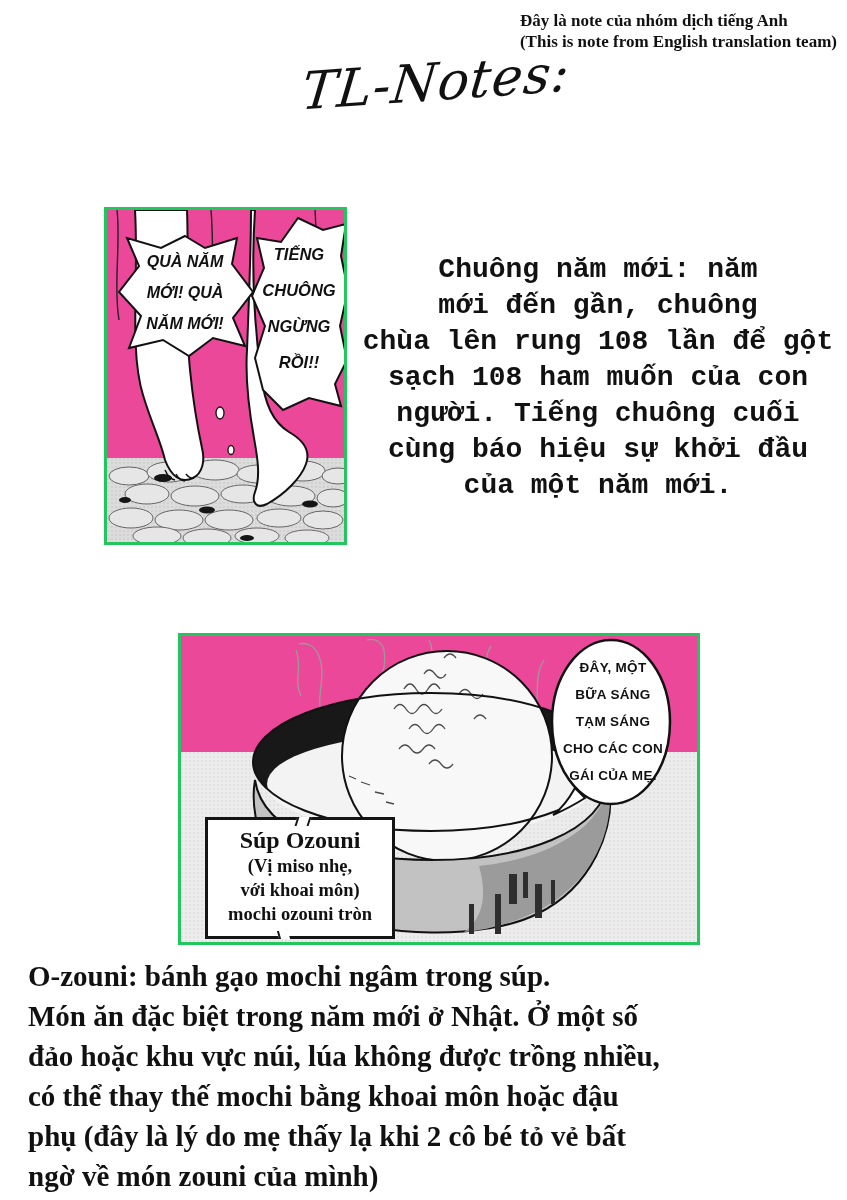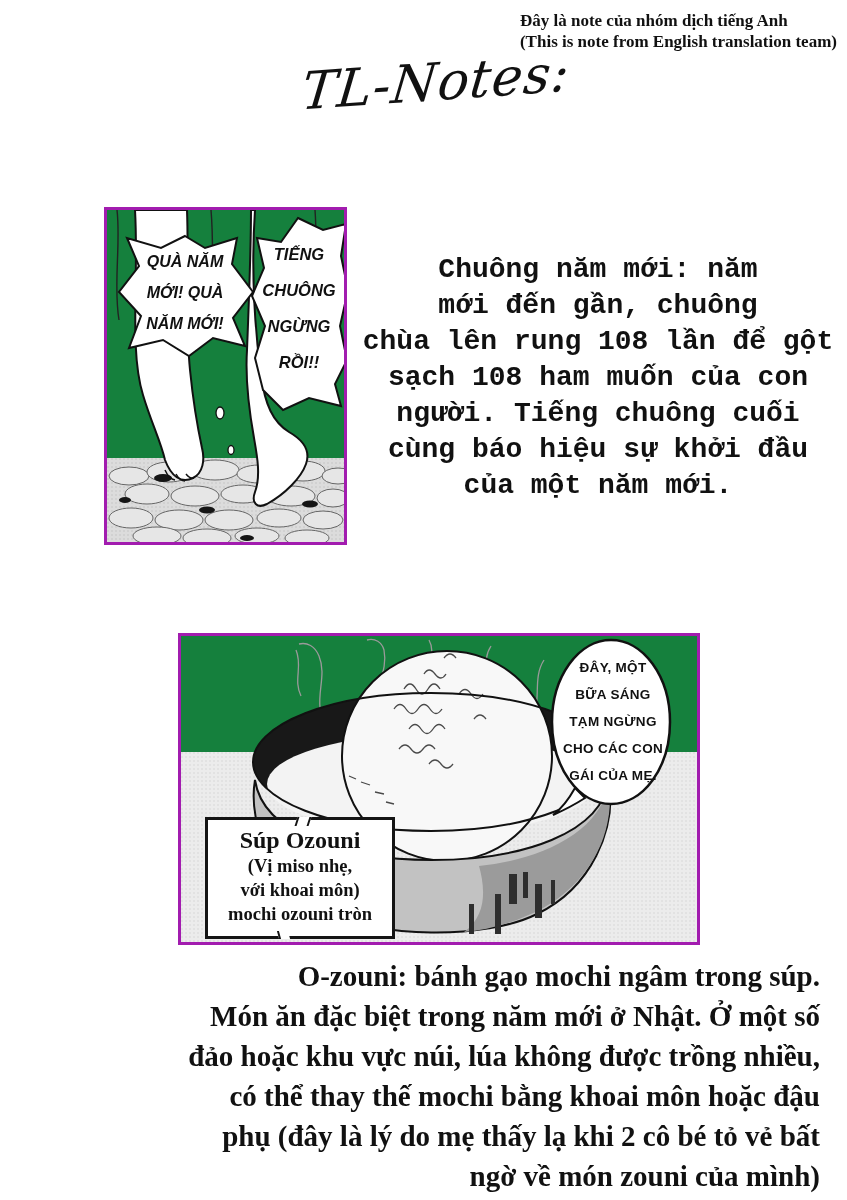--- a/index.html
+++ b/index.html
@@ -6,34 +6,34 @@
   .page{position:relative;width:847px;height:1200px;background:#ffffff;overflow:hidden;
         font-family:"Liberation Serif", serif;color:#111;}
   
   .header-note{position:absolute;top:10px;right:10px;text-align:left;
                font-weight:bold;font-size:17px;line-height:21px;}
   
   .tl-title{position:absolute;left:296px;top:52px;width:280px;text-align:center;
             font-family:"DejaVu Serif", serif;font-style:italic;font-size:52px;
             font-weight:500;transform:rotate(-4deg) skewX(-10deg);letter-spacing:1px;}
   
-  .panel{position:absolute;background:#15803d;border:3px solid #a21caf;box-sizing:border-box;}
+  .panel{position:absolute;background:#ec4899;border:3px solid #22c55e;box-sizing:border-box;}
   .panel svg{position:absolute;left:0;top:0;}
   .panel1{left:104px;top:207px;width:243px;height:338px;}
   .panel2{left:178px;top:633px;width:522px;height:312px;}
   
   .bubble-text{position:absolute;text-align:center;
                font-family:"Liberation Sans", sans-serif;font-weight:bold;}
   .bt1{left:10px;top:36px;width:136px;font-size:16px;line-height:31px;font-style:italic;}
   .bt2{left:144px;top:26px;width:96px;font-size:16.5px;line-height:36px;font-style:italic;}
   .bt3{left:371px;top:18px;width:122px;font-size:13.5px;line-height:27px;letter-spacing:.3px;}
   
   .note1{position:absolute;left:352px;top:252px;width:492px;text-align:center;
          font-weight:bold;font-size:28px;line-height:36px;font-family:Liberation Mono, monospace;}
-  .note2{position:absolute;left:28px;top:956px;width:792px;text-align:right;
+  .note2{position:absolute;left:28px;top:956px;width:792px;text-align:left;
          font-weight:bold;font-size:29px;line-height:40px;}
   
   .label-box{position:absolute;left:24px;top:181px;width:190px;height:122px;background:#fff;
              border:3px solid #141414;box-sizing:border-box;text-align:center;padding-top:6px;}
   .label-box::before{content:"";position:absolute;left:88px;top:-3px;width:10px;height:9px;
              background:#fff;border-left:2px solid #141414;border-right:2px solid #141414;
              transform:skewX(-18deg);}
   .label-box::after{content:"";position:absolute;left:70px;bottom:-3px;width:9px;height:8px;
              background:#fff;border-left:2px solid #141414;transform:skewX(15deg);}
   .label-title{font-weight:bold;font-size:24px;line-height:28px;}
@@ -192,21 +192,21 @@
         <ellipse cx="250" cy="126" rx="178" ry="69" fill="none" stroke="#111" stroke-width="2"></ellipse>
       </g>
       <g>
         <ellipse cx="430" cy="86" rx="59" ry="82" fill="#ffffff" stroke="#111" stroke-width="2.5"></ellipse>
         <path d="M394,152 Q384,170 372,179 Q390,171 404,162 Z" fill="#ffffff" stroke="#111" stroke-width="2"></path>
       </g>
     </svg>
     <div class="bubble-text bt3">
       <div>ĐÂY, MỘT</div>
       <div>BỮA SÁNG</div>
-      <div>TẠM NGỪNG</div>
+      <div>TẠM SÁNG</div>
       <div>CHO CÁC CON</div>
       <div>GÁI CỦA MẸ.</div>
     </div>
     <div class="label-box">
       <div class="label-title">Súp Ozouni</div>
       <div class="label-line">(Vị miso nhẹ,</div>
       <div class="label-line">với khoai môn)</div>
       <div class="label-line">mochi ozouni tròn</div>
     </div>
   </div>

